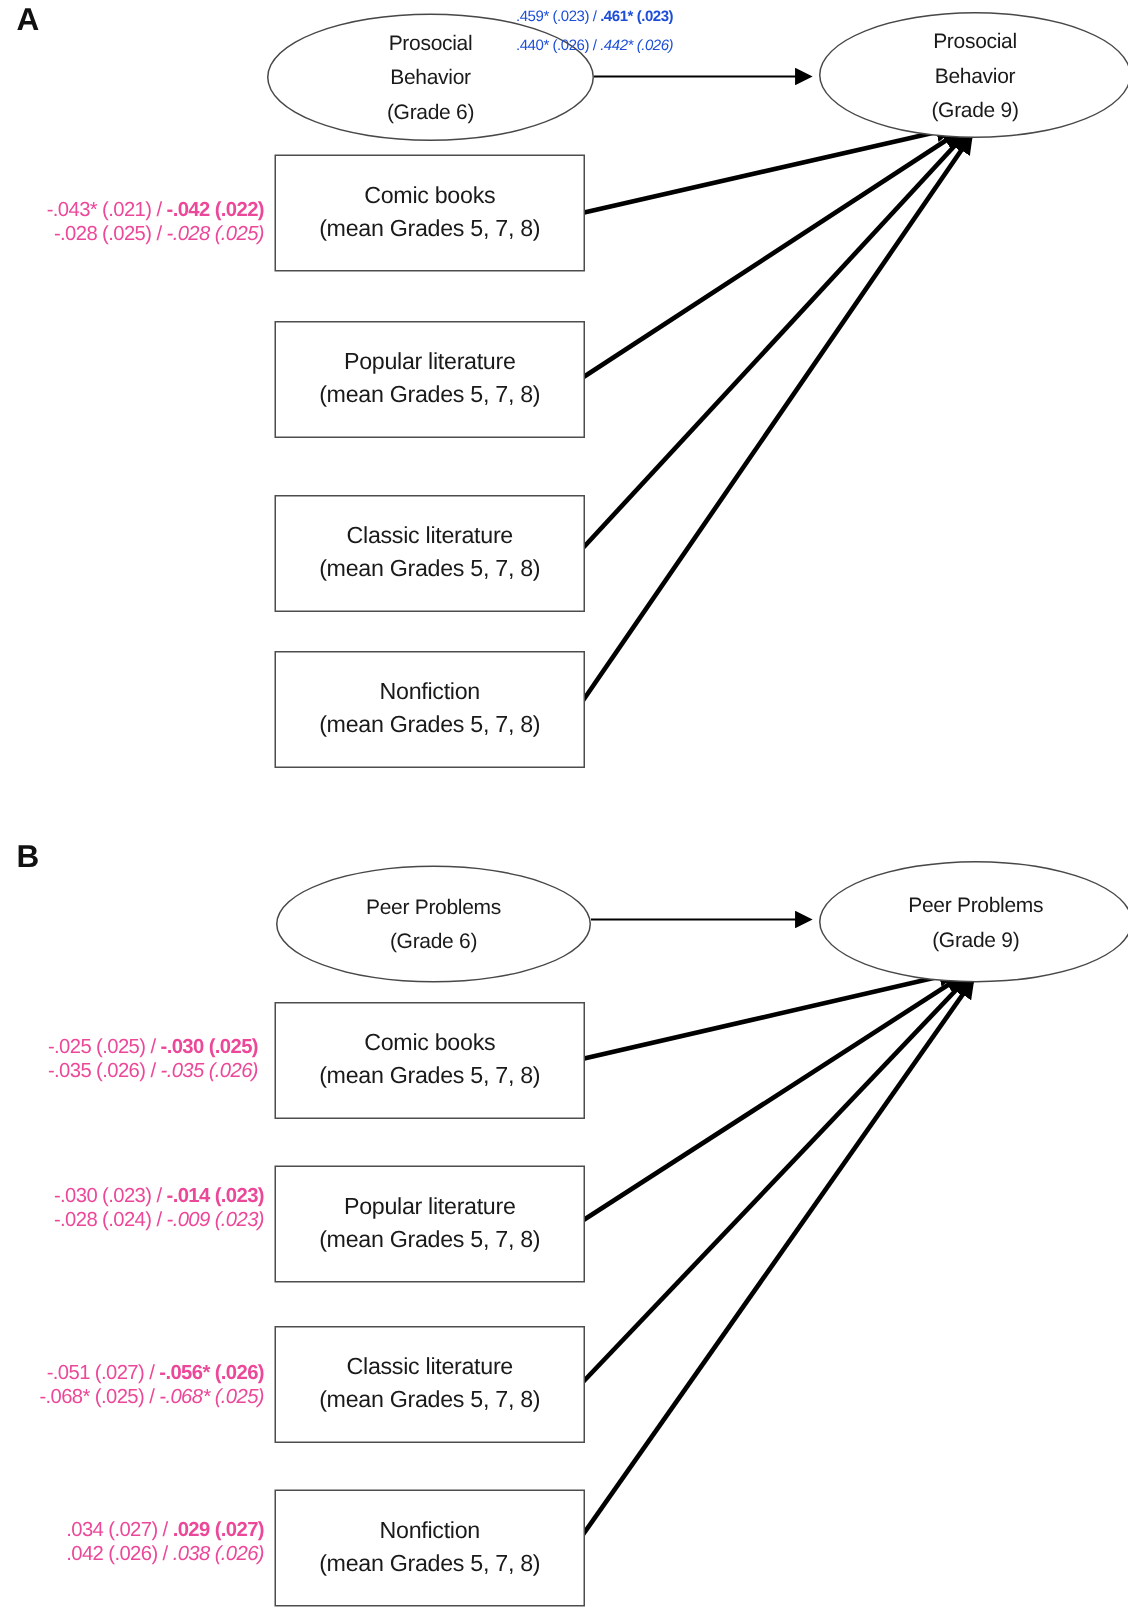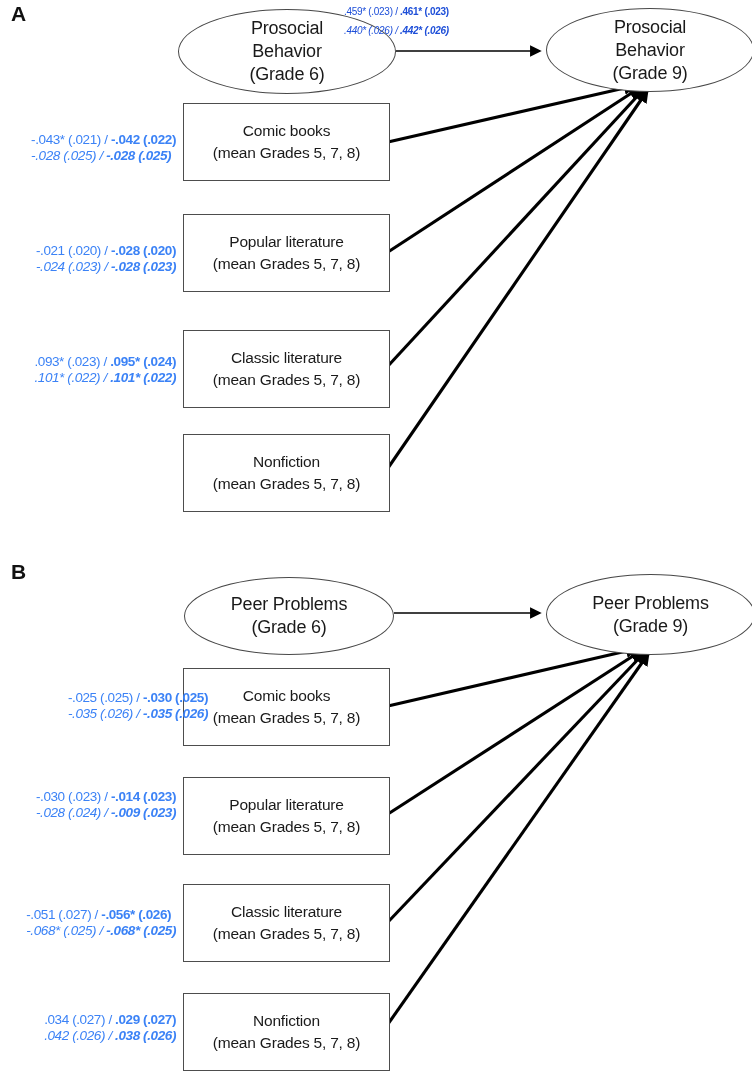--- a/index.html
+++ b/index.html
@@ -8,40 +8,40 @@
     font-family:"Liberation Sans",sans-serif;color:#1a1a1a;overflow:hidden;
   }
   .panel-label{
     position:absolute;font-size:21px;font-weight:bold;color:#111;
     letter-spacing:0;
   }
   .ellipse{
     position:absolute;border:1.5px solid #484848;border-radius:50%;
     background:#fff;display:flex;flex-direction:column;align-items:center;
     justify-content:center;text-align:center;z-index:2;
-    font-size:18px;letter-spacing:-0.2px;
+    font-size:14px;letter-spacing:-0.2px;
   }
   .ellipse .eline{line-height:23px;}
   .pbox{
     position:absolute;border:1.7px solid #4d4d4d;background:#fff;
     display:flex;flex-direction:column;align-items:center;justify-content:center;
     text-align:center;z-index:2;font-size:15.5px;letter-spacing:-0.2px;
   }
   .pbox .bline{line-height:22px;}
   .coef{
-    position:absolute;white-space:nowrap;
-    font-size:13.5px;line-height:16px;letter-spacing:-0.4px;color:#3b82f6;z-index:3;
+    position:absolute;text-align:right;white-space:nowrap;
+    font-size:13.5px;line-height:16px;letter-spacing:-0.4px;color:#ec4899;z-index:3;
   }
   .stab{
     position:absolute;white-space:nowrap;font-size:10px;line-height:19px;
     letter-spacing:-0.3px;color:#1d4ed8;z-index:3;
   }
   .b{font-weight:bold;}
-  .i{font-style:italic;}
-  .bi{font-weight:bold;font-style:italic;}
+  .i{}
+  .bi{font-weight:normal;font-style:italic;}
   #wires{position:absolute;left:0;top:0;z-index:1;}
 </style>
 </head>
 <body>
 
 <div id="canvas">
 
   <svg id="wires" width="752" height="1074" viewBox="0 0 752 1074">
     <defs>
       <marker id="ah" viewBox="0 0 10 10" refX="8.5" refY="5" markerWidth="4.4" markerHeight="4.4" orient="auto">
@@ -100,28 +100,20 @@
   </div>
   <div class="pbox" style="left:183px;top:434px;width:205px;height:76px;">
     <div class="bline">Nonfiction</div>
     <div class="bline">(mean Grades 5, 7, 8)</div>
   </div>
 
   <div class="coef" style="right:576px;top:132px;">
     <div><span>-.043* (.021) / </span><span class="b">-.042 (.022)</span></div>
     <div><span class="i">-.028 (.025) / </span><span class="bi">-.028 (.025)</span></div>
   </div>
-  <div class="coef" style="right:576px;top:243px;">
-    <div><span>-.021 (.020) / </span><span class="b">-.028 (.020)</span></div>
-    <div><span class="i">-.024 (.023) / </span><span class="bi">-.028 (.023)</span></div>
-  </div>
-  <div class="coef" style="right:576px;top:354px;">
-    <div><span>.093* (.023) / </span><span class="b">.095* (.024)</span></div>
-    <div><span class="i">.101* (.022) / </span><span class="bi">.101* (.022)</span></div>
-  </div>
 
   <div class="panel-label" style="left:11px;top:560px;">B</div>
 
   <div class="ellipse" style="left:184px;top:577px;width:208px;height:76px;">
     <div class="eline">Peer Problems</div>
     <div class="eline">(Grade 6)</div>
   </div>
 
   <div class="ellipse" style="left:546px;top:574px;width:207px;height:79px;">
     <div class="eline">Peer Problems</div>
@@ -139,21 +131,21 @@
   </div>
   <div class="pbox" style="left:183px;top:884px;width:205px;height:76px;">
     <div class="bline">Classic literature</div>
     <div class="bline">(mean Grades 5, 7, 8)</div>
   </div>
   <div class="pbox" style="left:183px;top:993px;width:205px;height:76px;">
     <div class="bline">Nonfiction</div>
     <div class="bline">(mean Grades 5, 7, 8)</div>
   </div>
 
-  <div class="coef" style="right:544px;top:690px;">
+  <div class="coef" style="right:580px;top:690px;">
     <div><span>-.025 (.025) / </span><span class="b">-.030 (.025)</span></div>
     <div><span class="i">-.035 (.026) / </span><span class="bi">-.035 (.026)</span></div>
   </div>
   <div class="coef" style="right:576px;top:789px;">
     <div><span>-.030 (.023) / </span><span class="b">-.014 (.023)</span></div>
     <div><span class="i">-.028 (.024) / </span><span class="bi">-.009 (.023)</span></div>
   </div>
   <div class="coef" style="right:576px;top:907px;margin-left:20px;">
     <div><span>-.051 (.027) / </span><span class="b">-.056* (.026)</span></div>
     <div><span class="i">-.068* (.025) / </span><span class="bi">-.068* (.025)</span></div>

